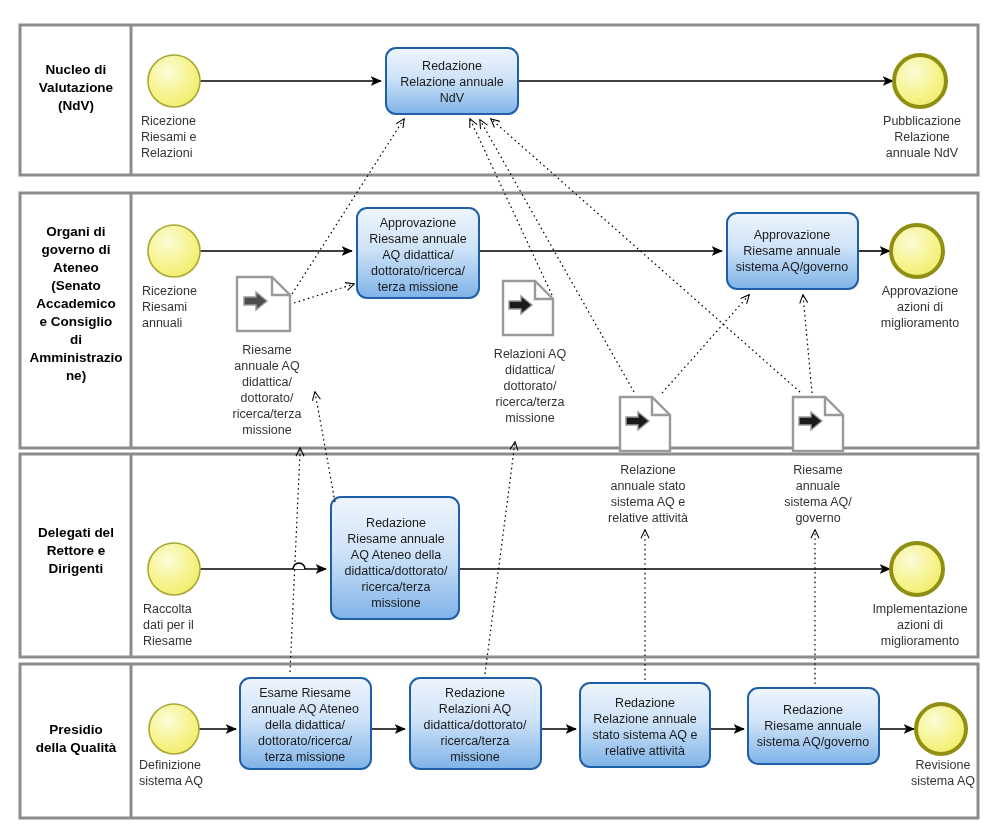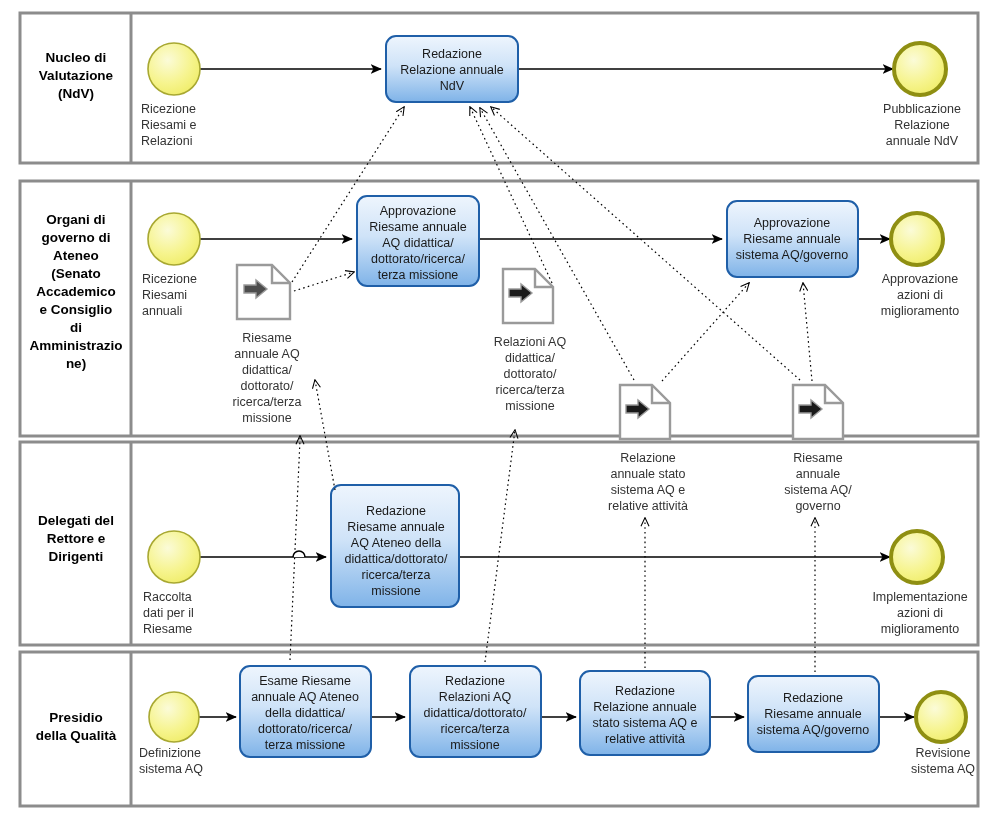--- a/index.html
+++ b/index.html
@@ -1,18 +1,18 @@
 <!DOCTYPE html>
 <html><head>
 <meta charset="utf-8">
 <style>
   html,body{margin:0;padding:0;background:#ffffff;}
   body{width:1001px;height:831px;overflow:hidden;
        font-family:"Liberation Sans","DejaVu Sans",sans-serif;}
-  #stage{position:relative;width:1001px;height:648px;}
+  #stage{position:relative;width:1001px;height:648px;margin-top:12px;}
   svg{display:block;}
   .lane-title{font-weight:bold;font-size:13.5px;fill:#000000;}
   .node-label{font-size:12.5px;fill:#1a1a1a;}
   .evt-label{font-size:12.5px;fill:#333333;}
   .doc-label{font-size:12.5px;fill:#333333;}
 </style>
 </head>
 <body>
 
 <div id="stage">

